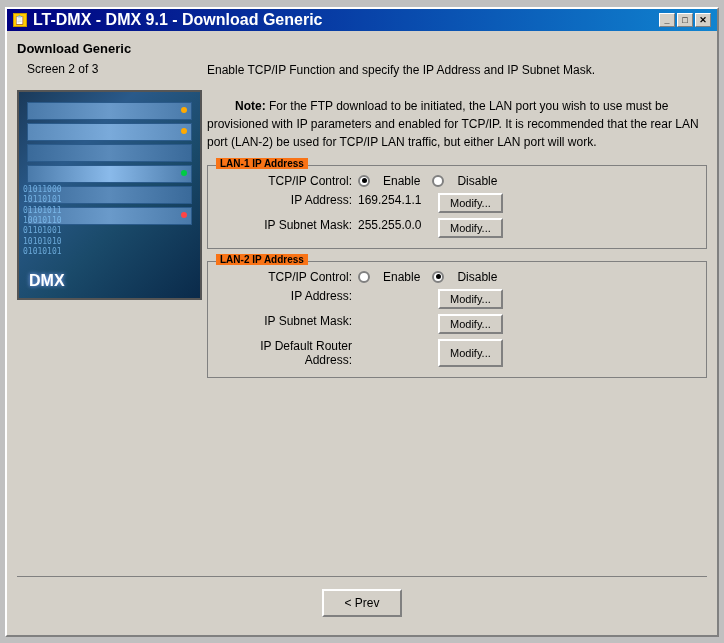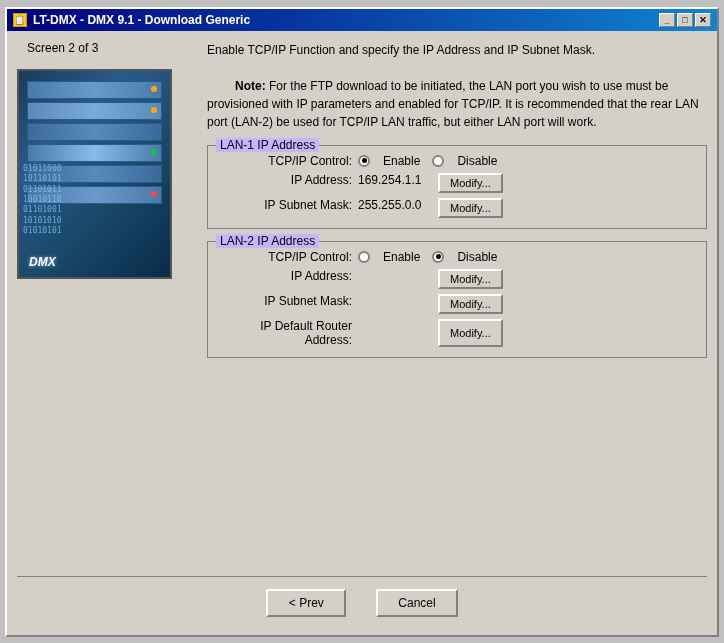--- a/index.html
+++ b/index.html
@@ -42,21 +42,21 @@
       width: 14px;
       height: 14px;
       background: #ffcc00;
       border: 1px solid #cc9900;
       font-size: 9px;
       display: flex;
       align-items: center;
       justify-content: center;
     }
     .title-bar-title {
-      font-size: 12px;
+      font-size: 16px;
       font-weight: bold;
     }
     .title-bar-buttons {
       display: flex;
       gap: 2px;
     }
     .title-btn {
       width: 16px;
       height: 14px;
       background: #d4d0c8;
@@ -93,21 +93,21 @@
       font-weight: bold;
       font-size: 13px;
       margin-bottom: 6px;
     }
     .screen-label {
       font-size: 12px;
       margin-bottom: 14px;
       margin-left: 10px;
     }
     .device-image {
-      width: 155px;
+      width: 185px;
       height: 210px;
       background: #2a4a6a;
       position: relative;
       overflow: hidden;
       border: 2px solid #555;
     }
     .device-image .rack-body {
       width: 100%;
       height: 100%;
       background: linear-gradient(135deg, #1a3a5a 0%, #2a5a8a 30%, #1a4a6a 60%, #0a2a4a 100%);
@@ -148,28 +148,28 @@
       color: #88ccff;
       opacity: 0.7;
       line-height: 1.3;
     }
     .dmx-label {
       position: absolute;
       bottom: 8px;
       left: 10px;
       right: 10px;
       color: white;
-      font-size: 12px;
-      font-weight: bold;
-      font-style: italic;
+      font-size: 16px;
+      font-weight: bold;
       text-shadow: 0 0 4px #88aaff;
     }
     .right-panel {
       flex: 1;
       padding-left: 10px;
+      margin-top: 20px;
     }
     .intro-text {
       font-size: 12px;
       line-height: 1.5;
       margin-bottom: 14px;
     }
     .intro-bold {
       font-weight: bold;
       padding-left: 28px;
     }
@@ -177,23 +177,24 @@
       border: 1px solid #808080;
       padding: 8px 10px 10px;
       margin-bottom: 12px;
       background: #d4d0c8;
       position: relative;
     }
     .fieldgroup-legend {
       position: absolute;
       top: -8px;
       left: 8px;
-      background: #c4b5fd;
+      background: #f97316;
       padding: 0 4px;
-      font-size: 12px;
+      font-size: 10px;
+      font-weight: bold;
     }
     .field-row {
       display: flex;
       margin-bottom: 5px;
     }
     .field-row:last-child { margin-bottom: 0; }
     .field-label {
       text-align: right;
       width: 140px;
       flex-shrink: 0;
@@ -281,20 +282,21 @@
       <div class="title-btn">_</div>
       <div class="title-btn">□</div>
       <div class="title-btn">✕</div>
     </div>
   </div>
 
   <div class="window-body">
     <div class="content-area">
 
       <div class="left-panel">
+        <div class="left-panel-title">Download Generic</div>
         <div class="screen-label">Screen 2 of 3</div>
 
         <div class="device-image">
           <div class="rack-body">
             <div class="rack-slots">
               <div class="rack-slot">
                   <div class="led"></div>
                 </div>
               <div class="rack-slot">
                   <div class="led"></div>
@@ -387,16 +389,15 @@
             <div class="field-label">IP Default Router Address:</div>
             <span class="field-value"></span>
             <button class="modify-btn">Modify...</button>
           </div>
         </div>
       </div>
     </div>
 
     <div class="bottom-bar">
       <button class="nav-btn">&lt; Prev</button>
-      <button class="nav-btn">Cancel</button>
     </div>
   </div>
 </div>
 
 </body></html>

